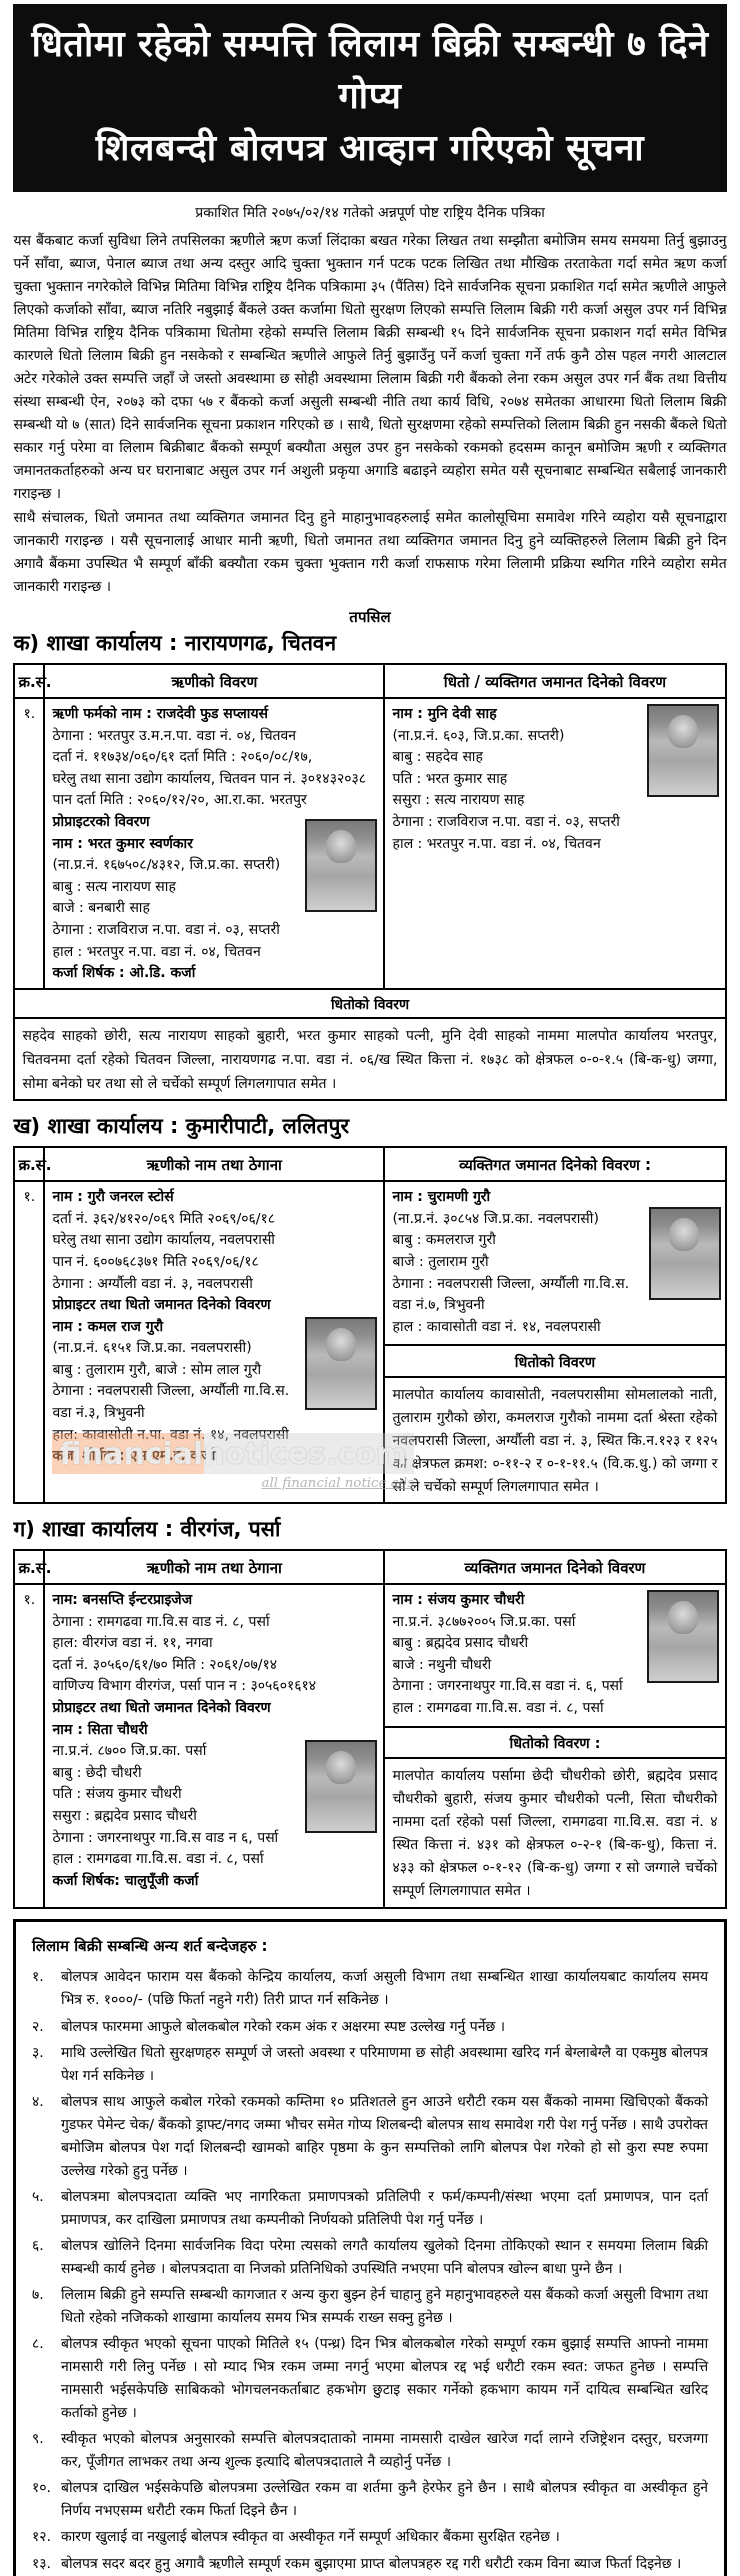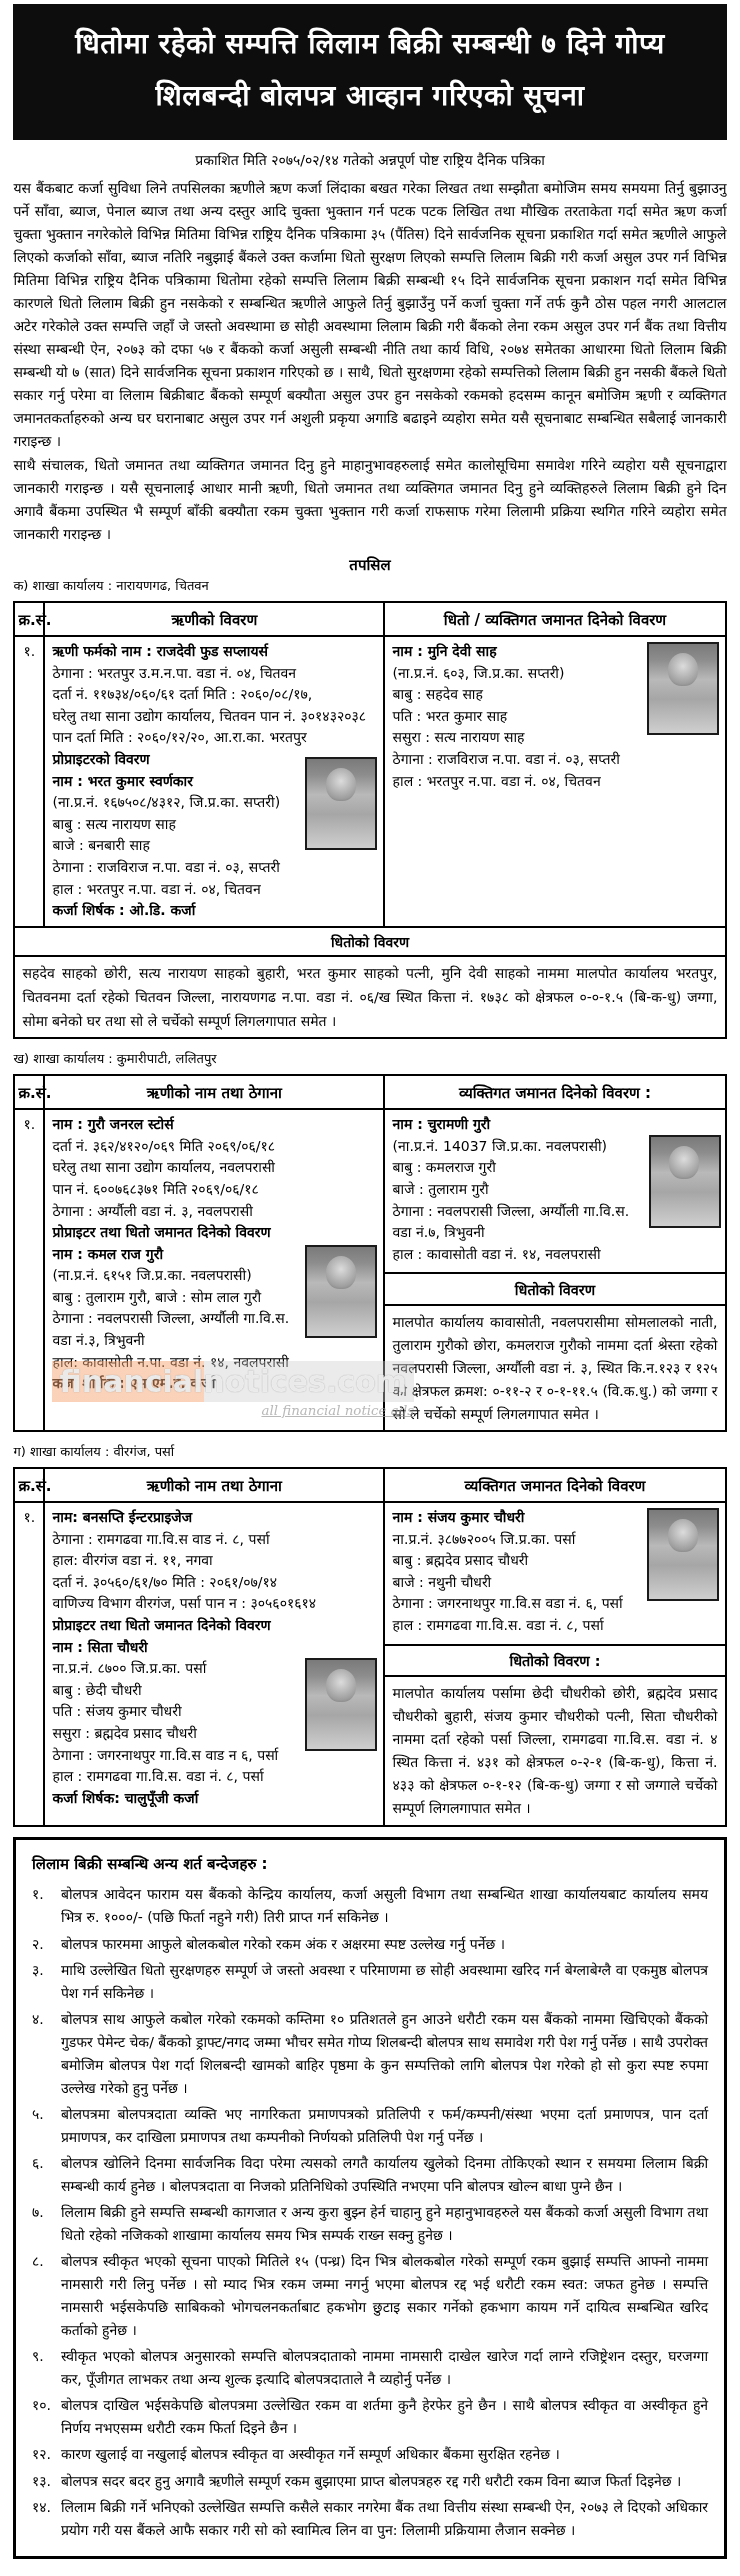--- a/index.html
+++ b/index.html
@@ -1,25 +1,25 @@
 <!DOCTYPE html>
 <html style="font-size:8.2px"><head>
 <meta charset="utf-8">
 <style>
   html,body{margin:0;padding:0;background:#ffffff;}
   body{width:740px;font-family:"DejaVu Sans","Liberation Sans",sans-serif;color:#000;overflow-x:hidden;}
   .page{position:relative;width:740px;min-height:2618px;box-sizing:border-box;padding:4.1px 13.4px 0 13.4px;}
   
   .header-bar{background:#0d0d0d;color:#fff;text-align:center;padding:14.4px 4.1px 17.5px 4.1px;}
-  .header-line{font-size:28px;font-weight:bold;line-height:52px;letter-spacing:0.5px;}
+  .header-line{font-size:36px;font-weight:bold;line-height:52px;letter-spacing:0.5px;}
   .pub-line{text-align:center;font-size:14px;margin:10.3px 0 6.2px 0;line-height:20.6px;}
   .para{font-size:14px;line-height:23px;text-align:justify;}
   .para + .para{margin-top:1px;}
   .tapasil{text-align:center;font-weight:bold;font-size:15px;margin:8.2px 0 0 0;}
-  .sec-head{font-weight:normal;font-size:13px;margin:2.1px 0 6.2px 0;}
+  .sec-head{font-weight:bold;font-size:21px;margin:2.1px 0 6.2px 0;}
   
   table.notice{width:100%;border-collapse:collapse;border:2.6px solid #000;margin:0 0 10.3px 0;table-layout:fixed;}
   table.notice th{border:2.1px solid #000;font-size:15px;font-weight:bold;text-align:center;padding:6.2px 3.1px;}
   table.notice td{border:2.1px solid #000;vertical-align:top;padding:4.1px 7.2px;font-size:14px;}
   .sn-col{width:30px;}
   .half-col{width:340px;}
   td.sn-cell{text-align:center;font-size:14px;padding-top:7.2px;}
   .cell{position:relative;border-radius:20px;}
   .line{line-height:21.6px;white-space:normal;}
   .bold{font-weight:bold;}
@@ -159,21 +159,21 @@
                 <div class="line">वडा नं.३, त्रिभुवनी</div>
                 <div class="line">हाल: कावासोती न.पा. वडा नं. १४, नवलपरासी</div>
                 <div class="line bold">कर्जा शीर्षक : एस.एम.ई. कर्जा</div>
               </div>
         </td>
         <td class="cell">
           <div class="photo photo-kha-g"></div>
           <div>
 
           <div class="line bold">नाम : चुरामणी गुरौ</div>
-                <div class="line">(ना.प्र.नं. 14037 जि.प्र.का. नवलपरासी)</div>
+                <div class="line">(ना.प्र.नं. ३०८५४ जि.प्र.का. नवलपरासी)</div>
                 <div class="line">बाबु : कमलराज गुरौ</div>
                 <div class="line">बाजे :  तुलाराम गुरौ</div>
                 <div class="line">ठेगाना : नवलपरासी जिल्ला, अर्ग्यौली गा.वि.स.</div>
                 <div class="line">वडा नं.७, त्रिभुवनी</div>
                 <div class="line">हाल : कावासोती वडा नं. १४, नवलपरासी</div>
               </div>
           <div class="inner-band">धितोको विवरण</div>
           <div class="inner-collateral">मालपोत कार्यालय कावासोती, नवलपरासीमा सोमलालको नाती, तुलाराम गुरौको छोरा, कमलराज गुरौको नाममा दर्ता श्रेस्ता रहेको नवलपरासी जिल्ला, अर्ग्यौली वडा नं. ३, स्थित कि.न.१२३ र १२५ को क्षेत्रफल क्रमश: ०-११-२ र ०-१-११.५ (वि.क.धु.) को जग्गा र सो ले चर्चेको सम्पूर्ण लिगलगापात समेत ।</div>
         </td>
       </tr>

